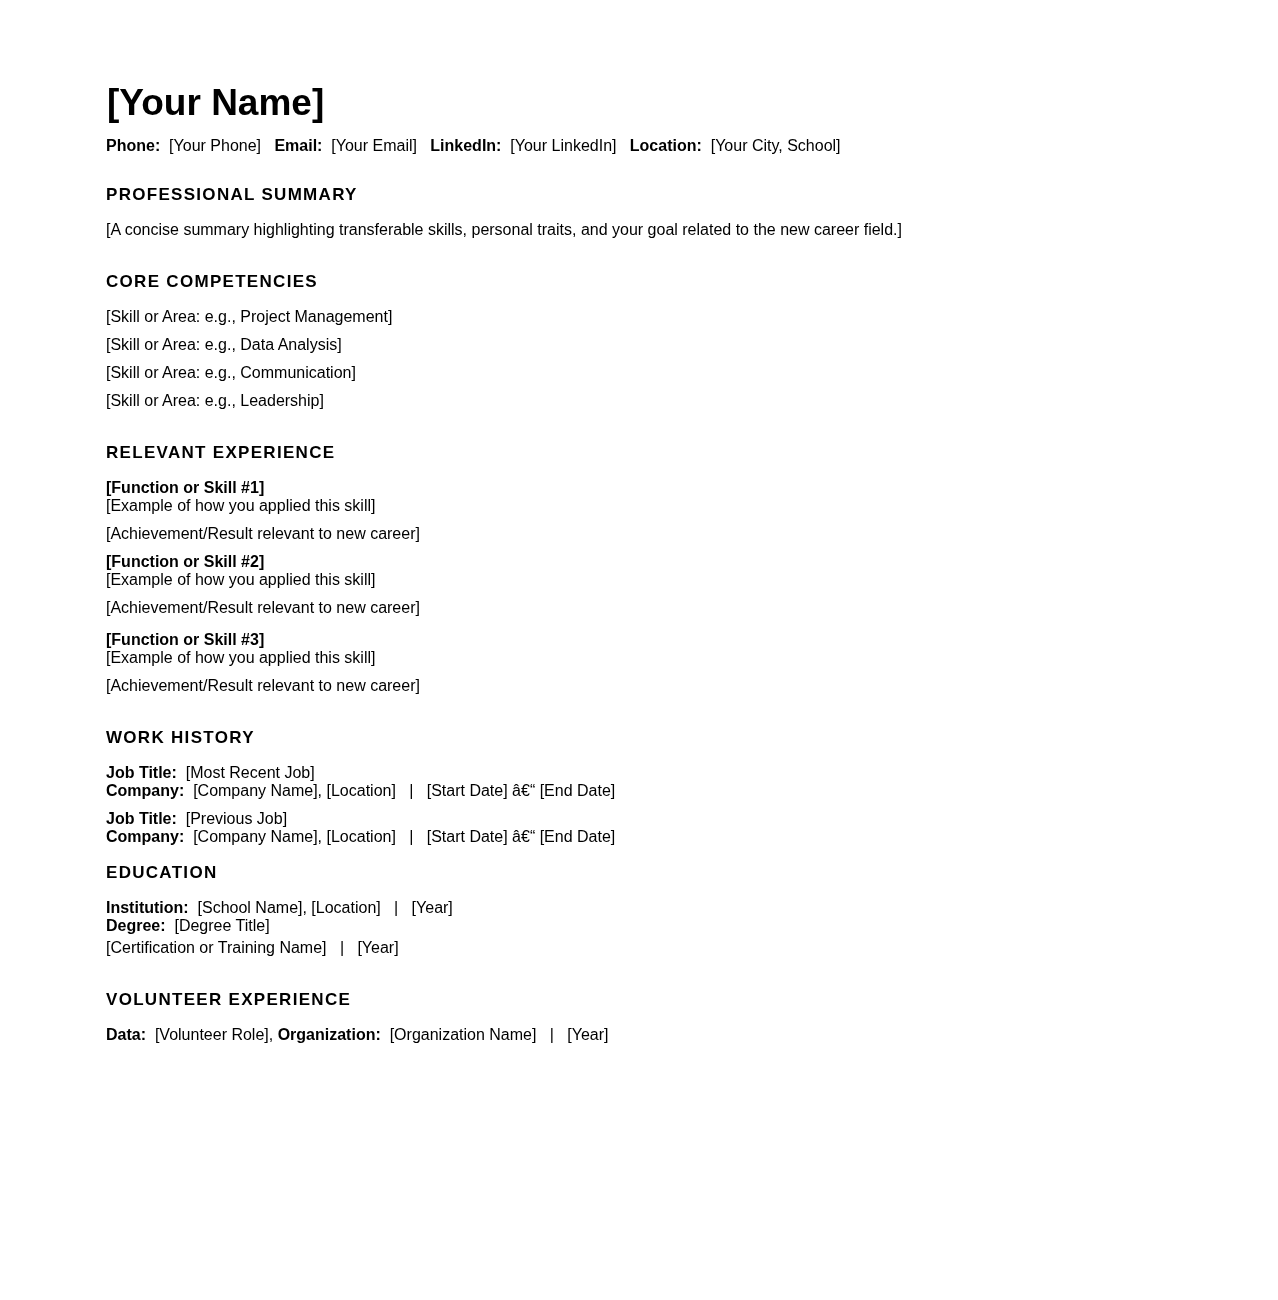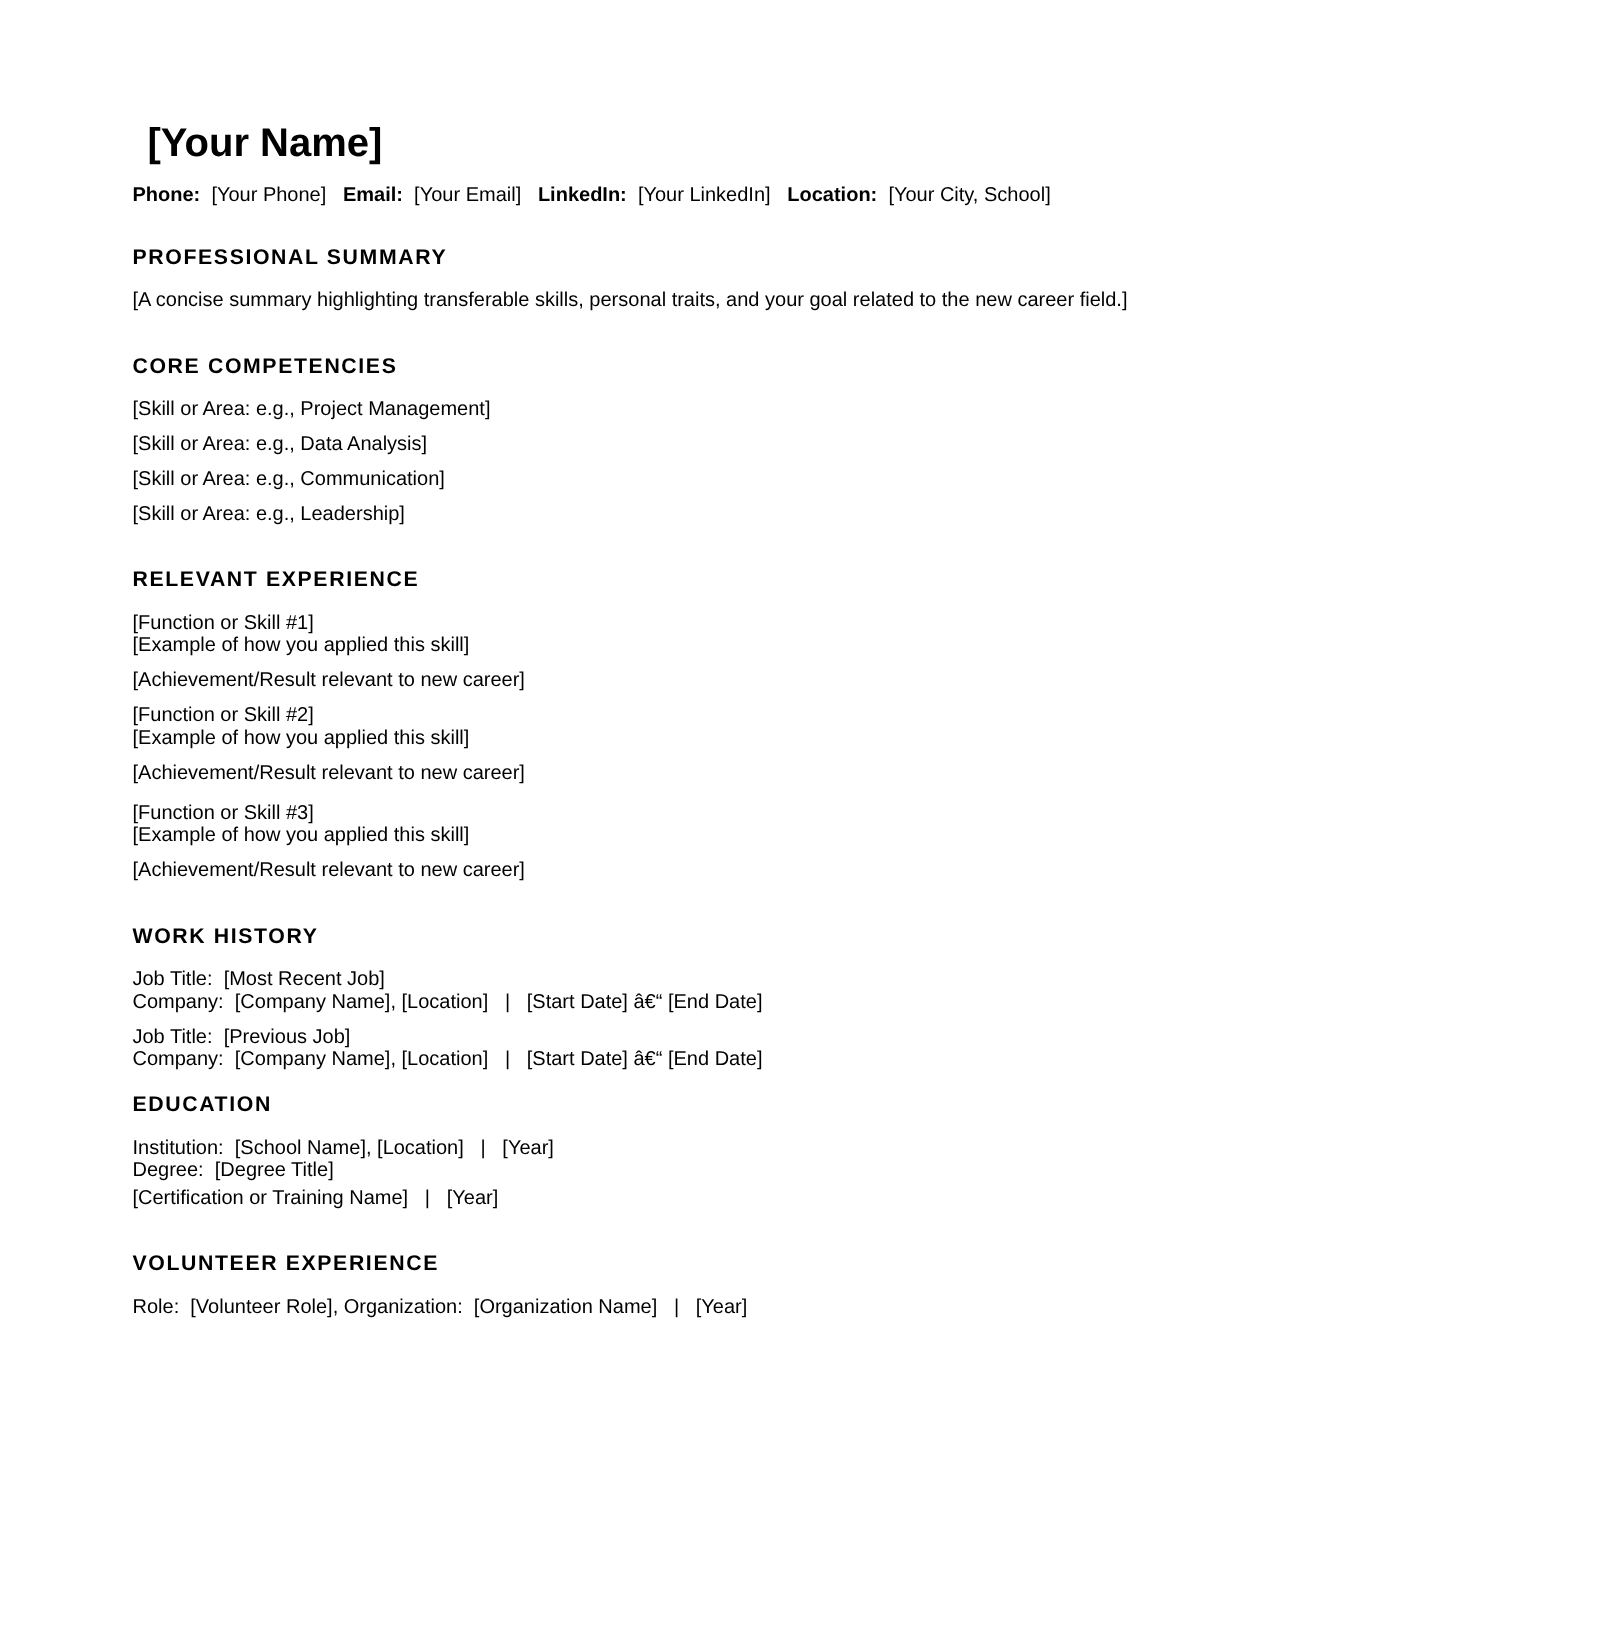--- a/index.html
+++ b/index.html
@@ -1,29 +1,29 @@
 <!DOCTYPE html>
 <html><head>
 <meta charset="utf-8">
 <style>
   html, body { margin: 0; padding: 0; background: #ffffff; }
   body {
     width: 1278px; height: 1300px; position: relative; overflow: hidden;
     font-family: "Liberation Sans", sans-serif; color: #000000;
   }
   .page { position: absolute; left: 106px; top: 82px; width: 1100px; }
-  .name { font-size: 32px; font-weight: bold; margin: 12px; line-height: 40px; height: 40px; }
+  .name { font-size: 37px; font-weight: bold; margin: 1px; line-height: 40px; height: 40px; }
   .contact { font-size: 16px; line-height: 18px; margin-top: 14px; white-space: pre; }
   .contact b { font-weight: bold; }
   .section-heading {
     font-size: 17px; font-weight: bold; letter-spacing: 1.3px; text-transform: uppercase;
     margin: 0; line-height: 20px;
   }
   .text { font-size: 16px; line-height: 18px; white-space: pre; }
-  b { font-weight: normal; }
+  b { font-weight: bold; }
 </style>
 </head>
 <body>
 
 <div class="page">
 
   <h1 class="name">[Your Name]</h1>
 
   <div class="contact"><b>Phone:</b>  <span>[Your Phone]</span>   <b>Email:</b>  <span>[Your Email]</span>   <b>LinkedIn:</b>  <span>[Your LinkedIn]</span>   <b>Location:</b>  <span>[Your City, School]</span></div>
 
@@ -71,15 +71,15 @@
 
   <h2 class="section-heading" style="margin-top:17px;">EDUCATION</h2>
   <div style="margin-top:16px;">
     <div class="text"><b>Institution:</b>  <span>[School Name], [Location]</span>   <span>|</span>   <span>[Year]</span></div>
     <div class="text"><b>Degree:</b>  <span>[Degree Title]</span></div>
   </div>
 
   <div class="text" style="margin-top:4px;"><span>[Certification or Training Name]</span>   <span>|</span>   <span>[Year]</span></div>
 
   <h2 class="section-heading" style="margin-top:33px;">VOLUNTEER EXPERIENCE</h2>
-  <div class="text" style="margin-top:16px;"><b>Role:</b>  <span>[Volunteer Role],</span> <b>Organization:</b>  <span>[Organization Name]</span>   <span>|</span>   <span>[Year]</span></div>
+  <div class="text" style="margin-top:16px;"><b>Data:</b>  <span>[Volunteer Role],</span> <b>Organization:</b>  <span>[Organization Name]</span>   <span>|</span>   <span>[Year]</span></div>
 
 </div>
 
 </body></html>

